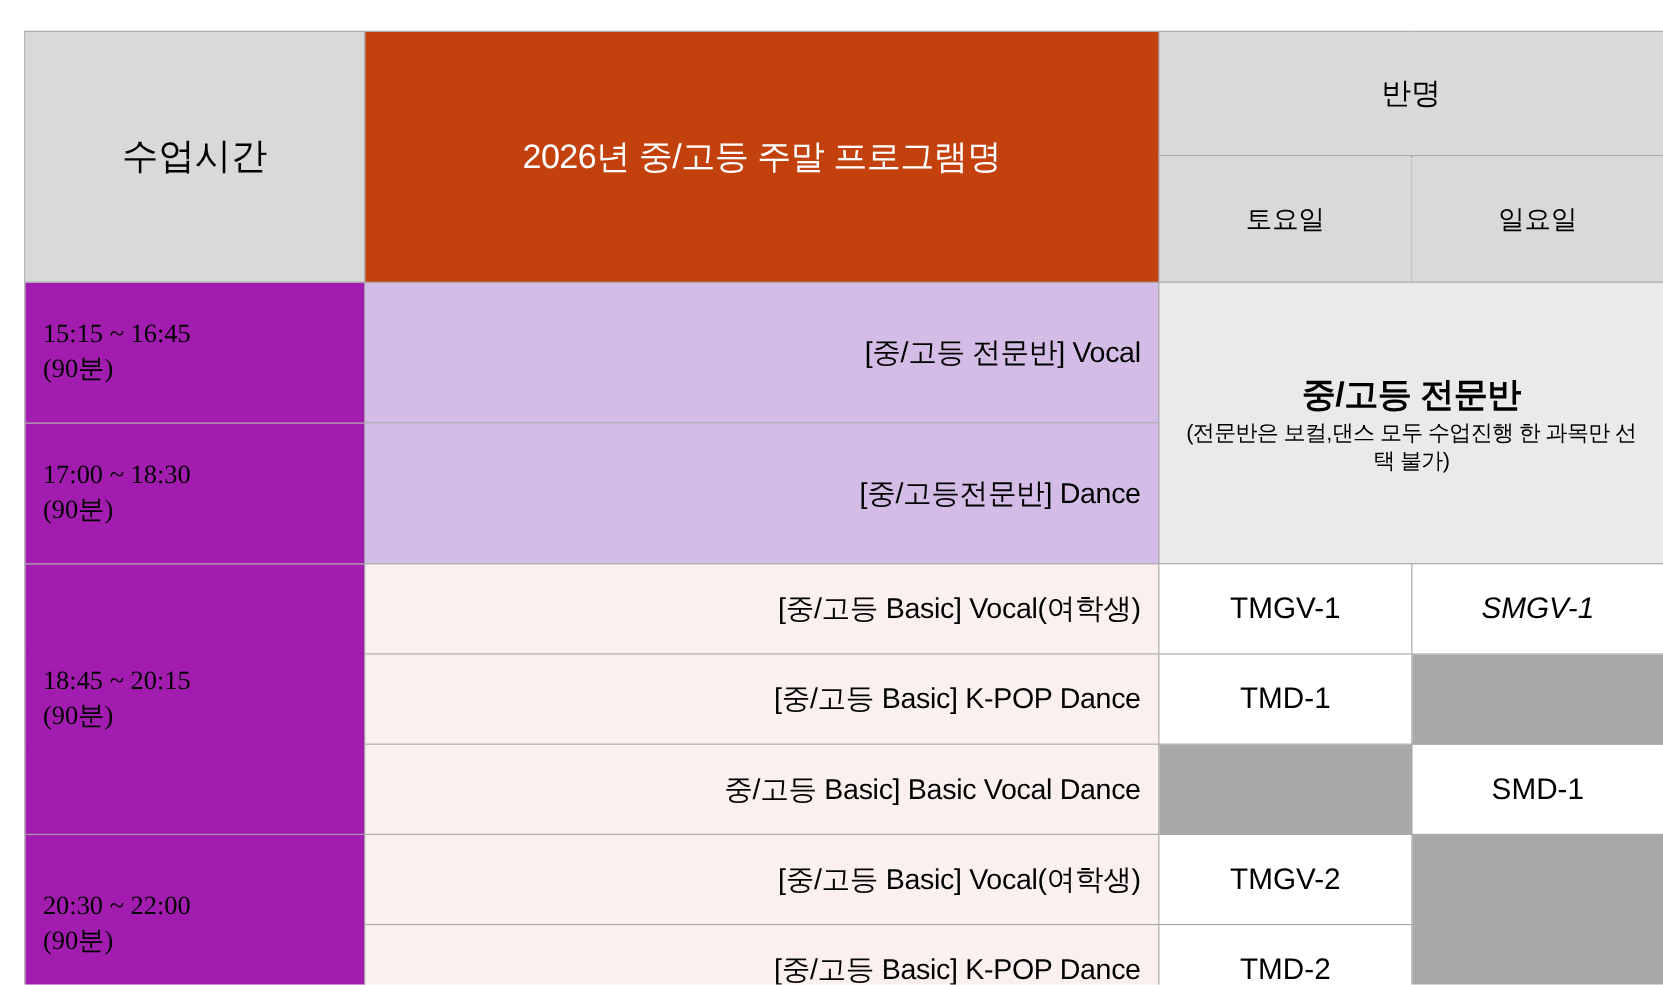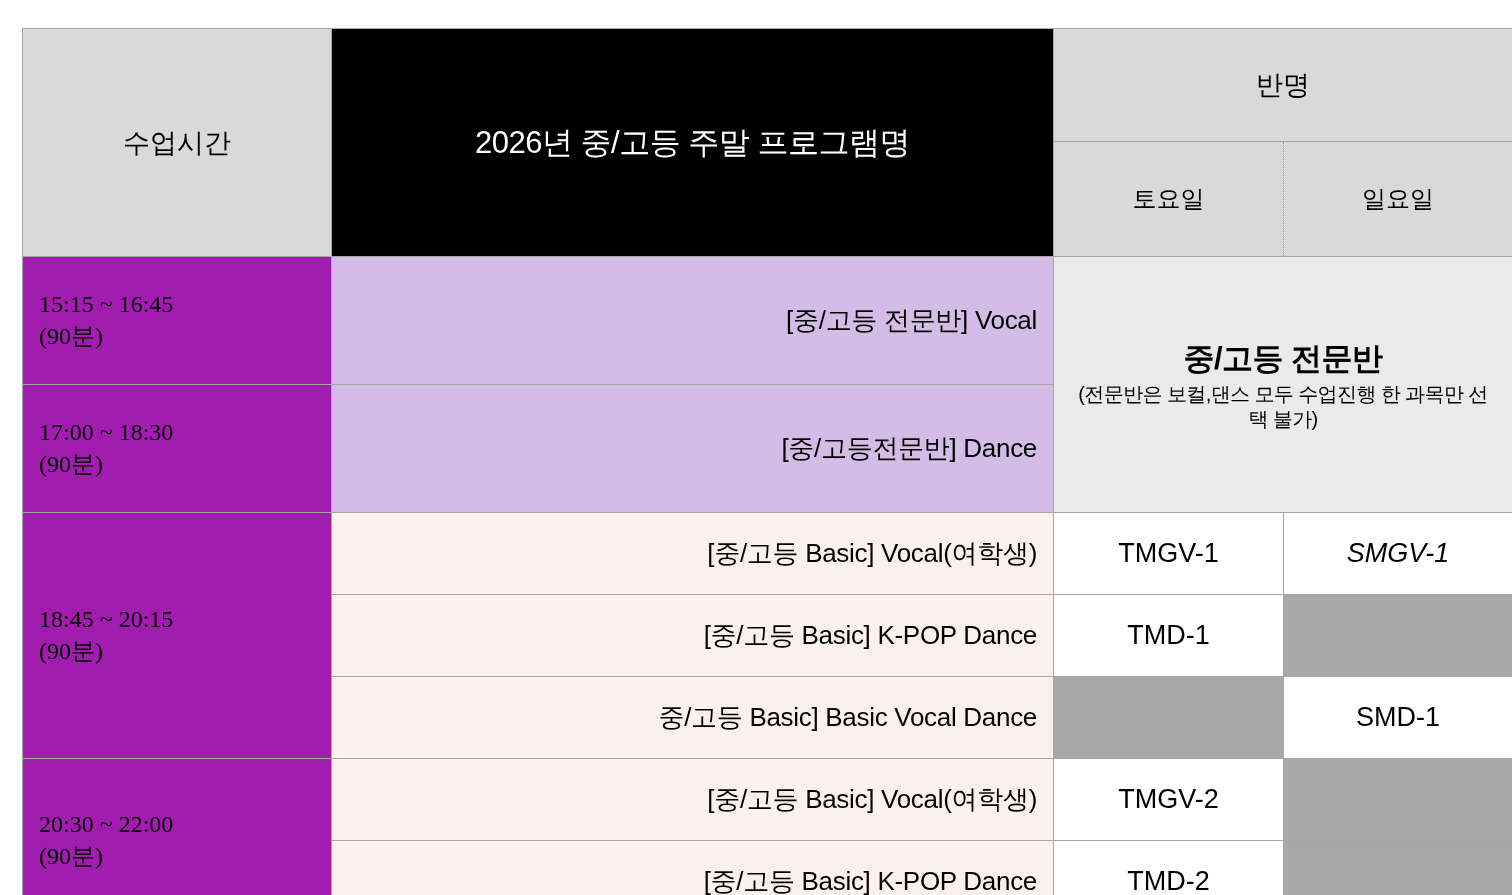--- a/index.html
+++ b/index.html
@@ -31,28 +31,28 @@
   col.c-prog{width:722px;}
   col.c-sat{width:230px;}
   col.c-sun{width:229px;}
 
   
   .hd-gray{
     background:#d9d9d9;
     color:#000;
     text-align:center;
     font-weight:bold;
-    font-size:27px;
+    font-size:33px;
     border-top:3px solid #595959;
     border-left:1px solid #a6a6a6;
     border-right:1px solid #a6a6a6;
     border-bottom:5px solid #000000;
   }
   .hd-navy{
-    background:#000000;
+    background:#c2410c;
     color:#ffffff;
     text-align:center;
     font-weight:bold;
     font-size:31px;
     letter-spacing:-0.5px;
     border-top:3px solid #595959;
     border-left:1px solid #25387c;
     border-right:1px solid #25387c;
     border-bottom:5px solid #000000;
   }

